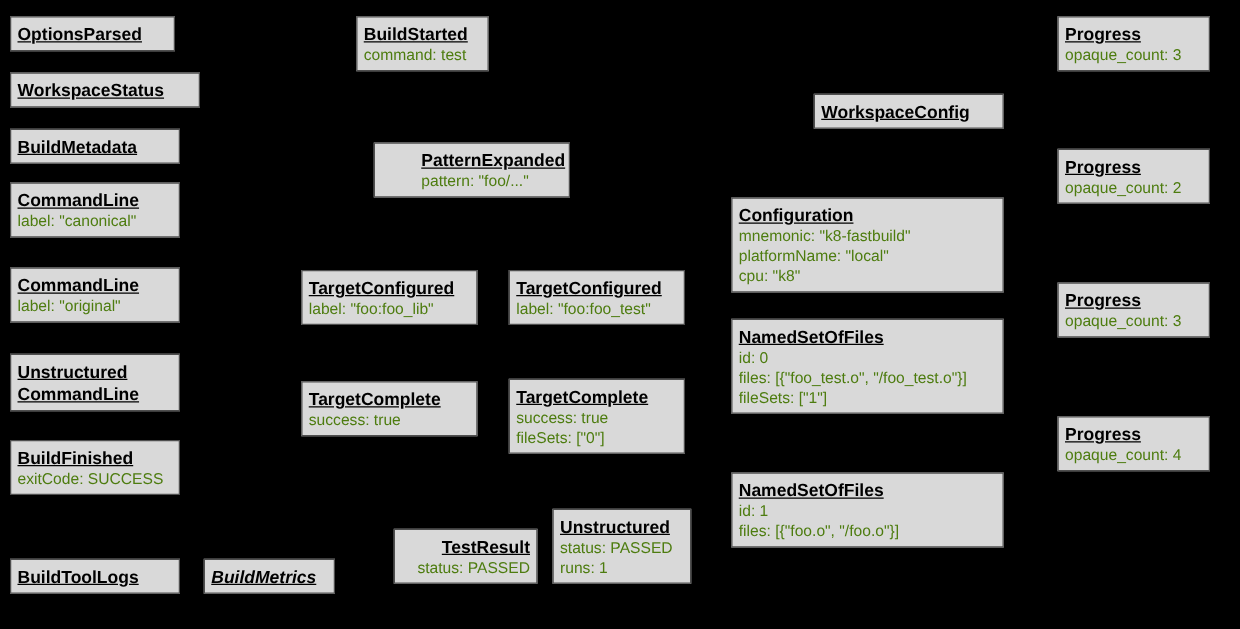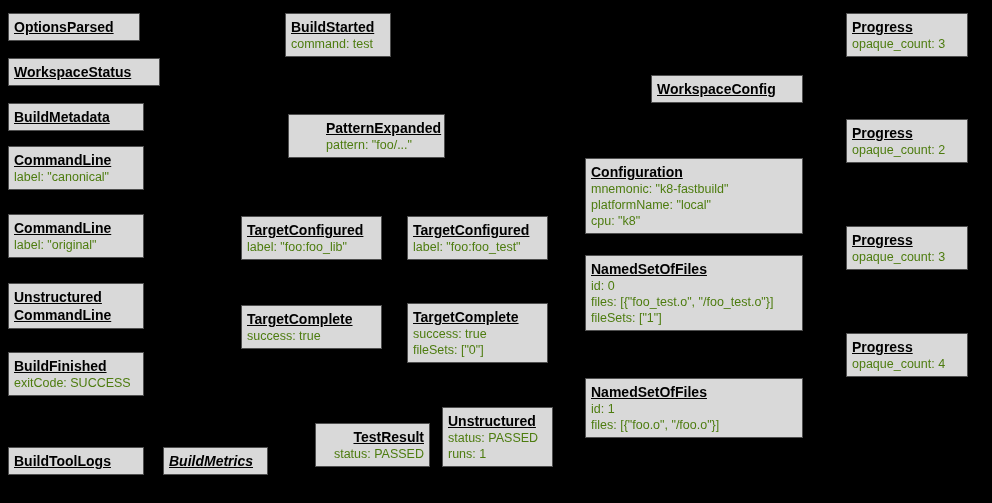--- a/index.html
+++ b/index.html
@@ -79,21 +79,21 @@
 
   <div class="node" style="left:163px; top:447px; width:105px;font-style:italic;">
     <div class="title">BuildMetrics</div>
   </div>
 
   <div class="node" style="left:285px; top:13px; width:106px;">
     <div class="title">BuildStarted</div>
     <div class="line">command: test</div>
   </div>
 
-  <div class="node" style="left:288px; top:114px; width:157px;padding-left:37px;">
+  <div class="node" style="left:299px; top:114px; width:157px;padding-left:37px;">
     <div class="title">PatternExpanded</div>
     <div class="line">pattern: "foo/..."</div>
   </div>
 
   <div class="node" style="left:241px; top:216px; width:141px;">
     <div class="title">TargetConfigured</div>
     <div class="line">label: "foo:foo_lib"</div>
   </div>
 
   <div class="node" style="left:407px; top:216px; width:141px;">

